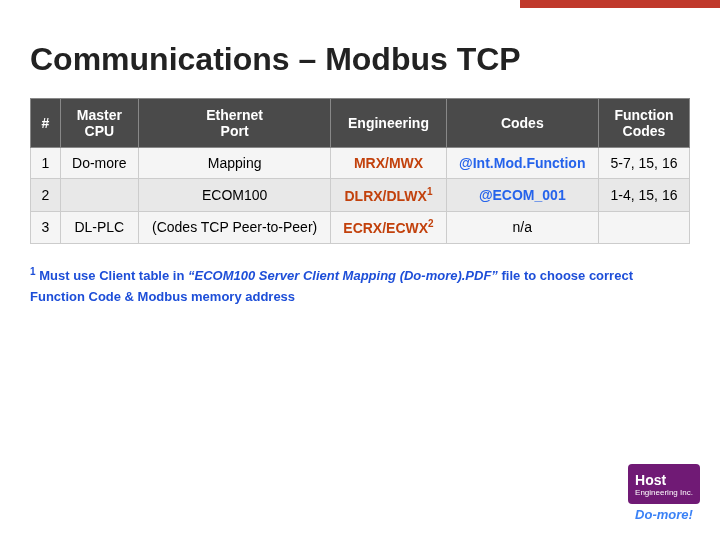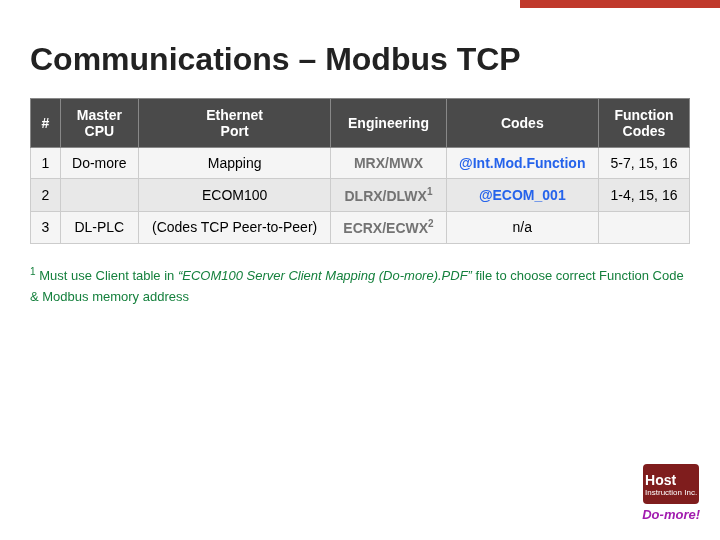--- a/index.html
+++ b/index.html
@@ -67,35 +67,36 @@
     }
 
     .comm-table tbody td {
       padding: 7px 10px;
       text-align: center;
       border: 1px solid #ccc;
       font-size: 14px;
     }
 
     .instr-link {
-      color: #737373;
+      color: #c2410c;
       font-weight: bold;
       text-decoration: none;
     }
 
     .device-link {
       color: #2563eb;
       font-weight: bold;
     }
 
     
     .footnotes {
       font-size: 13px;
-      color: #15803d;
+      color: #1d4ed8;
       line-height: 1.6;
+      font-weight: bold;
     }
 
     .footnotes p {
       margin-bottom: 8px;
     }
 
     em {
       font-style: italic;
     }
 
@@ -103,42 +104,42 @@
     .logo-area {
       position: absolute;
       bottom: 18px;
       right: 20px;
       display: flex;
       flex-direction: column;
       align-items: center;
     }
 
     .logo-host {
-      width: 56px;
+      width: 72px;
       height: 40px;
-      background: #7f1d1d;
+      background: #701a75;
       border-radius: 4px;
       display: flex;
       align-items: center;
       justify-content: center;
       color: #fff;
       font-size: 11px;
       font-weight: bold;
       margin-bottom: 3px;
     }
 
     .logo-domore {
       font-size: 13px;
       color: #c0392b;
       font-style: italic;
       font-weight: bold;
     }
 
     .logo-domore span {
-      color: #a21caf;
+      color: #3b82f6;
       font-style: italic;
     }
 
     sup {
       font-size: 10px;
       vertical-align: super;
     }
   </style>
 </head>
 <body>
@@ -204,20 +205,20 @@
     <p>
       <sup>1</sup>
       <span>Must use Client table in </span><em>“ECOM100 Server Client Mapping (Do-more).PDF”</em><span> file to choose correct Function Code &amp; Modbus memory address</span>
     </p>
   </div>
 
   <div class="logo-area">
     <div class="logo-host">
       <div>
         <div style="font-size:14px; font-weight:bold;">Host</div>
-        <div style="font-size:8px; font-weight:normal;">Instruction Inc.</div>
+        <div style="font-size:8px; font-weight:normal;">Engineering Inc.</div>
       </div>
     </div>
     <div class="logo-domore">
       <span>Do-more!</span>
     </div>
   </div>
 </div>
 
 </body></html>

